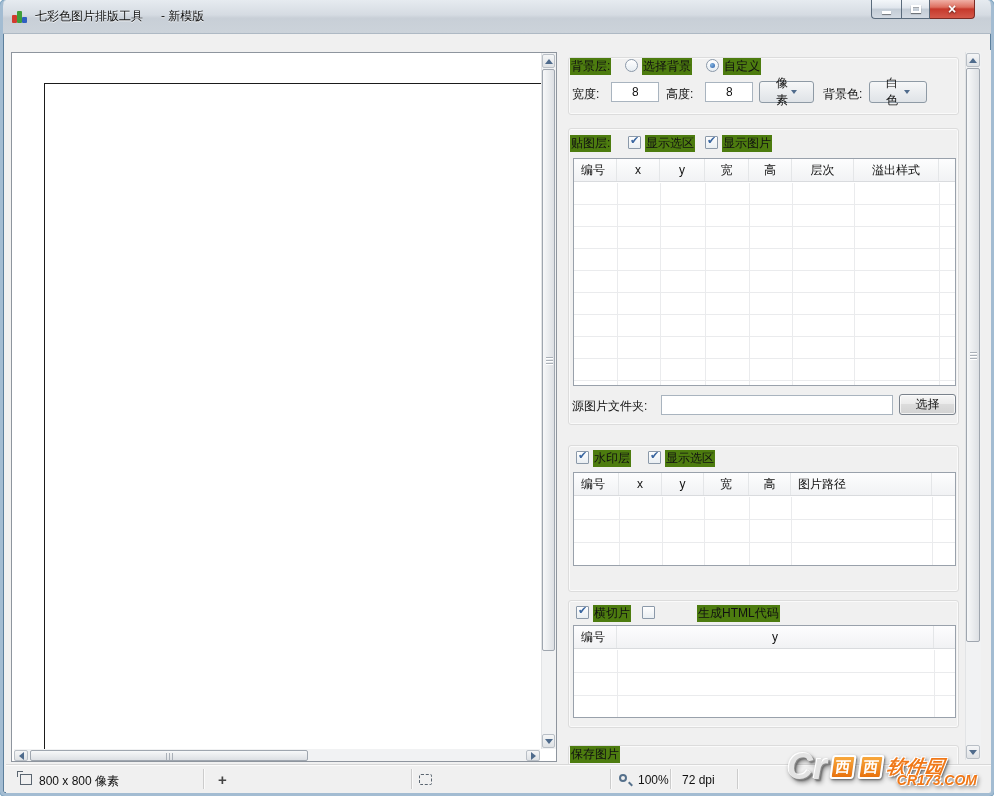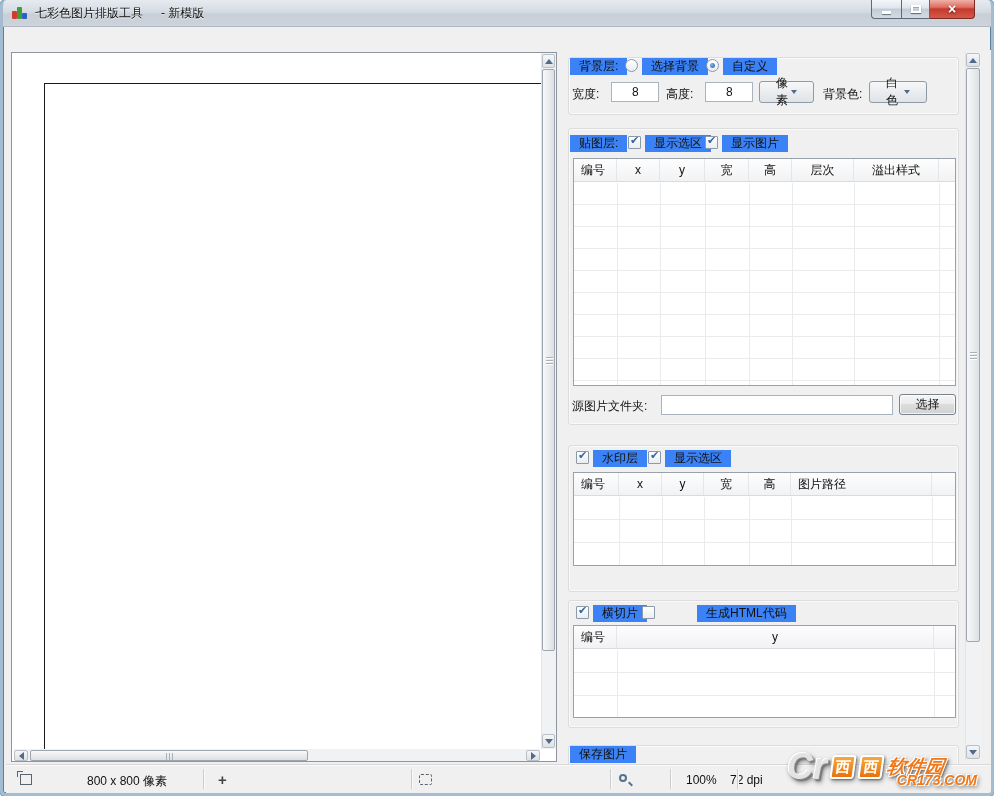--- a/index.html
+++ b/index.html
@@ -1,21 +1,21 @@
 <!DOCTYPE html>
 <html><head>
 <meta charset="utf-8">
 <style>
   html,body{margin:0;padding:0;background:#fff;}
   *{box-sizing:border-box;font-family:"Liberation Sans","DejaVu Sans",sans-serif;}
   .window{position:relative;width:994px;height:796px;border:3px solid #a3bcd2;border-top:none;
     border-radius:6px 6px 5px 5px;box-shadow:0 0 0 1px #5c7f9c inset, 0 0 0 1px #7da4c0;
     background:#f0f0f0;overflow:hidden;}
   
-  .titlebar{position:absolute;left:0;top:0;width:100%;height:27px;
+  .titlebar{position:absolute;left:0;top:0;width:100%;height:34px;
     background:linear-gradient(#e6ebf0 0%,#d5dbe2 45%,#c8cfd7 55%,#ccd3da 100%);
     border-bottom:1px solid #aeb9c4;display:flex;align-items:center;}
   .app-icon{width:16px;height:16px;margin:0 7px 0 9px;position:relative;flex:0 0 auto;}
   .app-icon i{position:absolute;bottom:2px;width:5px;border-radius:1px;}
   .app-icon .b1{left:0;height:8px;background:#d23b2f;}
   .app-icon .b2{left:5px;height:12px;background:#3f9e3a;}
   .app-icon .b3{left:10px;height:6px;background:#2f5fc0;}
   .title-text{font-size:12px;color:#111;text-shadow:0 1px 0 rgba(255,255,255,.8);}
   .title-sub{font-size:12px;color:#111;margin-left:18px;text-shadow:0 1px 0 rgba(255,255,255,.8);}
   .winbtns{position:absolute;right:16px;top:0;display:flex;}
@@ -50,21 +50,21 @@
   .tri-lf{border-width:4px 5px 4px 0;border-color:transparent #4f6b8c transparent transparent;}
   .tri-rt{border-width:4px 0 4px 5px;border-color:transparent transparent transparent #4f6b8c;}
   .sb-thumb-v{position:absolute;left:1px;width:13px;border:1px solid #9fa6af;border-radius:2px;
     background:linear-gradient(to right,#f7f8f9,#dde0e4);}
   .sb-thumb-h{position:absolute;top:1px;height:11px;border:1px solid #9fa6af;border-radius:2px;
     background:linear-gradient(#f7f8f9,#dde0e4);}
   .grip-v{position:absolute;left:3px;top:50%;width:7px;height:1px;background:#aab0b8;box-shadow:0 -3px 0 #aab0b8,0 3px 0 #aab0b8,0 1px 0 #fff,0 -2px 0 #fff,0 4px 0 #fff;}
   .grip-h{position:absolute;top:2px;left:50%;width:1px;height:7px;background:#aab0b8;box-shadow:-3px 0 0 #aab0b8,3px 0 0 #aab0b8;}
   
   .group{position:absolute;border:1px solid #dcdcdc;border-radius:3px;box-shadow:inset 0 0 0 1px #fafafa;}
-  .flabel{position:absolute;font-size:12px;color:#111;background:#3b82f6;padding:0 9px;white-space:nowrap;}
+  .flabel{position:absolute;font-size:12px;color:#111;background:#4d7c0f;padding:0 1px;white-space:nowrap;}
   .checkbox{position:absolute;width:13px;height:13px;border:1px solid #8b99a9;background:linear-gradient(#fefefe,#e9eef2);
     border-radius:1px;}
   .checkbox.checked::after{content:"✔";position:absolute;left:1px;top:-3px;font-size:11px;color:#3a66a0;font-weight:bold;}
   .radio{position:absolute;width:13px;height:13px;border:1px solid #8b99a9;border-radius:50%;background:linear-gradient(#fff,#e7edf2);}
   .radio.checked::after{content:"";position:absolute;left:3px;top:3px;width:5px;height:5px;border-radius:50%;
     background:radial-gradient(circle at 35% 35%,#7fb2df,#2f5fa8);}
   .tinput{position:absolute;border:1px solid #a9b4bf;background:#fff;font-size:12px;padding:2px 20px;color:#111;}
   .combo{position:absolute;border:1px solid #8e9aa5;border-radius:3px;background:linear-gradient(#f6f7f8,#dfe3e7);
     font-size:12px;display:flex;align-items:center;padding:0 16px;color:#111;}
   .combo .tri-dn{margin-left:auto;border-width:4px 3.5px 0 3.5px;}
@@ -77,21 +77,21 @@
     background:linear-gradient(#fdfdfe,#f1f2f4);}
   .th{font-size:12px;color:#111;display:flex;align-items:center;justify-content:center;
     border-right:1px solid #e4e6e8;height:100%;flex:0 0 auto;}
   .th.left{justify-content:flex-start;padding-left:7px;}
   .th-fill{flex:1 1 auto;border-right:none;}
   .tbl-body{position:absolute;left:0;top:24px;right:0;bottom:0;}
   
   .statusbar{position:absolute;left:3px;top:764px;width:988px;height:29px;background:#f0f0f0;
     border-top:1px solid #d8d8d8;box-shadow:inset 0 1px 0 #fbfbfb;font-size:12px;color:#111;}
   .sb-sep{position:absolute;top:4px;bottom:4px;width:1px;background:#cccccc;box-shadow:1px 0 0 #fafafa;}
-  .sb-text{position:absolute;top:8px;font-size:12px;color:#111;margin-left:48px;}
+  .sb-text{position:absolute;top:8px;font-size:12px;color:#111;}
   .ic-pagesize{position:absolute;width:12px;height:11px;border:1px solid #5a6570;}
   .ic-pagesize::before{content:"";position:absolute;left:-4px;top:-4px;width:5px;height:5px;
     border-left:1px solid #5a6570;border-top:1px solid #5a6570;}
   .ic-move{position:absolute;font-size:15px;font-weight:bold;color:#444;line-height:1;}
   .ic-select{position:absolute;width:13px;height:11px;border:1px dashed #5a6570;border-radius:2px;}
   .ic-zoom{position:absolute;width:8px;height:8px;border:2px solid #56718c;border-radius:50%;}
   .ic-zoom::after{content:"";position:absolute;left:7px;top:7px;width:5px;height:2px;background:#56718c;
     transform:rotate(45deg);}
   
   .sitewm{position:absolute;right:12px;bottom:6px;width:192px;height:40px;z-index:50;

